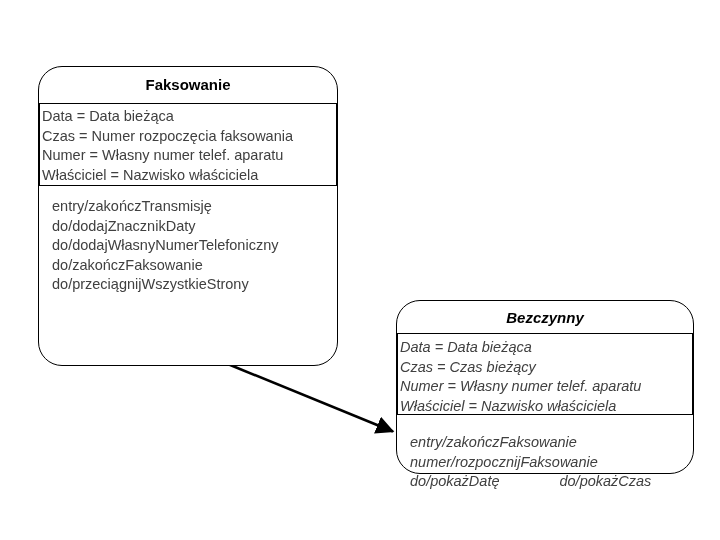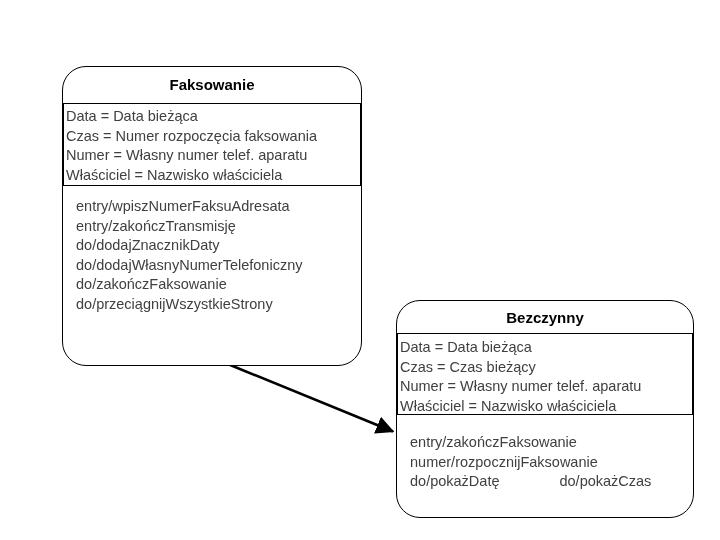--- a/index.html
+++ b/index.html
@@ -84,41 +84,40 @@
 
   <svg id="edge-layer" viewBox="0 0 720 540" width="720" height="540">
     <defs>
       <marker id="arrow-filled" viewBox="0 0 10 10" refX="9.2" refY="5" markerWidth="7" markerHeight="7" orient="auto-start-reverse">
         <path d="M 0 0 L 10 5 L 0 10 z" fill="#000000"></path>
       </marker>
     </defs>
     <line x1="229" y1="364.5" x2="393" y2="431.5" stroke="#000000" stroke-width="2.6" marker-end="url(#arrow-filled)"></line>
   </svg>
 
-  <div class="state" style="left:62px; top:66px; width:300px; height:300px;">
+  <div class="state" style="left:38px; top:66px; width:300px; height:300px;">
     <div class="state-title" style="padding-top:10px; height:26px;">Faksowanie</div>
 
     <div class="compartment boxed" style="height:82px; padding-top:3px;">
       <div class="line attrs">Data = Data bieżąca</div>
       <div class="line attrs">Czas = Numer rozpoczęcia faksowania</div>
       <div class="line attrs">Numer = Własny numer telef. aparatu</div>
       <div class="line attrs">Właściciel = Nazwisko właściciela</div>
     </div>
 
     <div class="compartment" style="padding-top:11px;">
-      <div class="line acts">entry/wpiszNumerFaksuAdresata</div>
       <div class="line acts">entry/zakończTransmisję</div>
       <div class="line acts">do/dodajZnacznikDaty</div>
       <div class="line acts">do/dodajWłasnyNumerTelefoniczny</div>
       <div class="line acts">do/zakończFaksowanie</div>
       <div class="line acts">do/przeciągnijWszystkieStrony</div>
     </div>
   </div>
 
-  <div class="state" style="left:396px; top:300px; width:298px; height:218px;">
+  <div class="state" style="left:396px; top:300px; width:298px; height:174px;font-style:italic;">
     <div class="state-title" style="padding-top:9px; height:23px;">Bezczynny</div>
 
     <div class="compartment boxed" style="height:81px; padding-top:4px;">
       <div class="line attrs">Data = Data bieżąca</div>
       <div class="line attrs">Czas = Czas bieżący</div>
       <div class="line attrs">Numer = Własny numer telef. aparatu</div>
       <div class="line attrs">Właściciel = Nazwisko właściciela</div>
     </div>
 
     <div class="compartment" style="padding-top:18px;">

